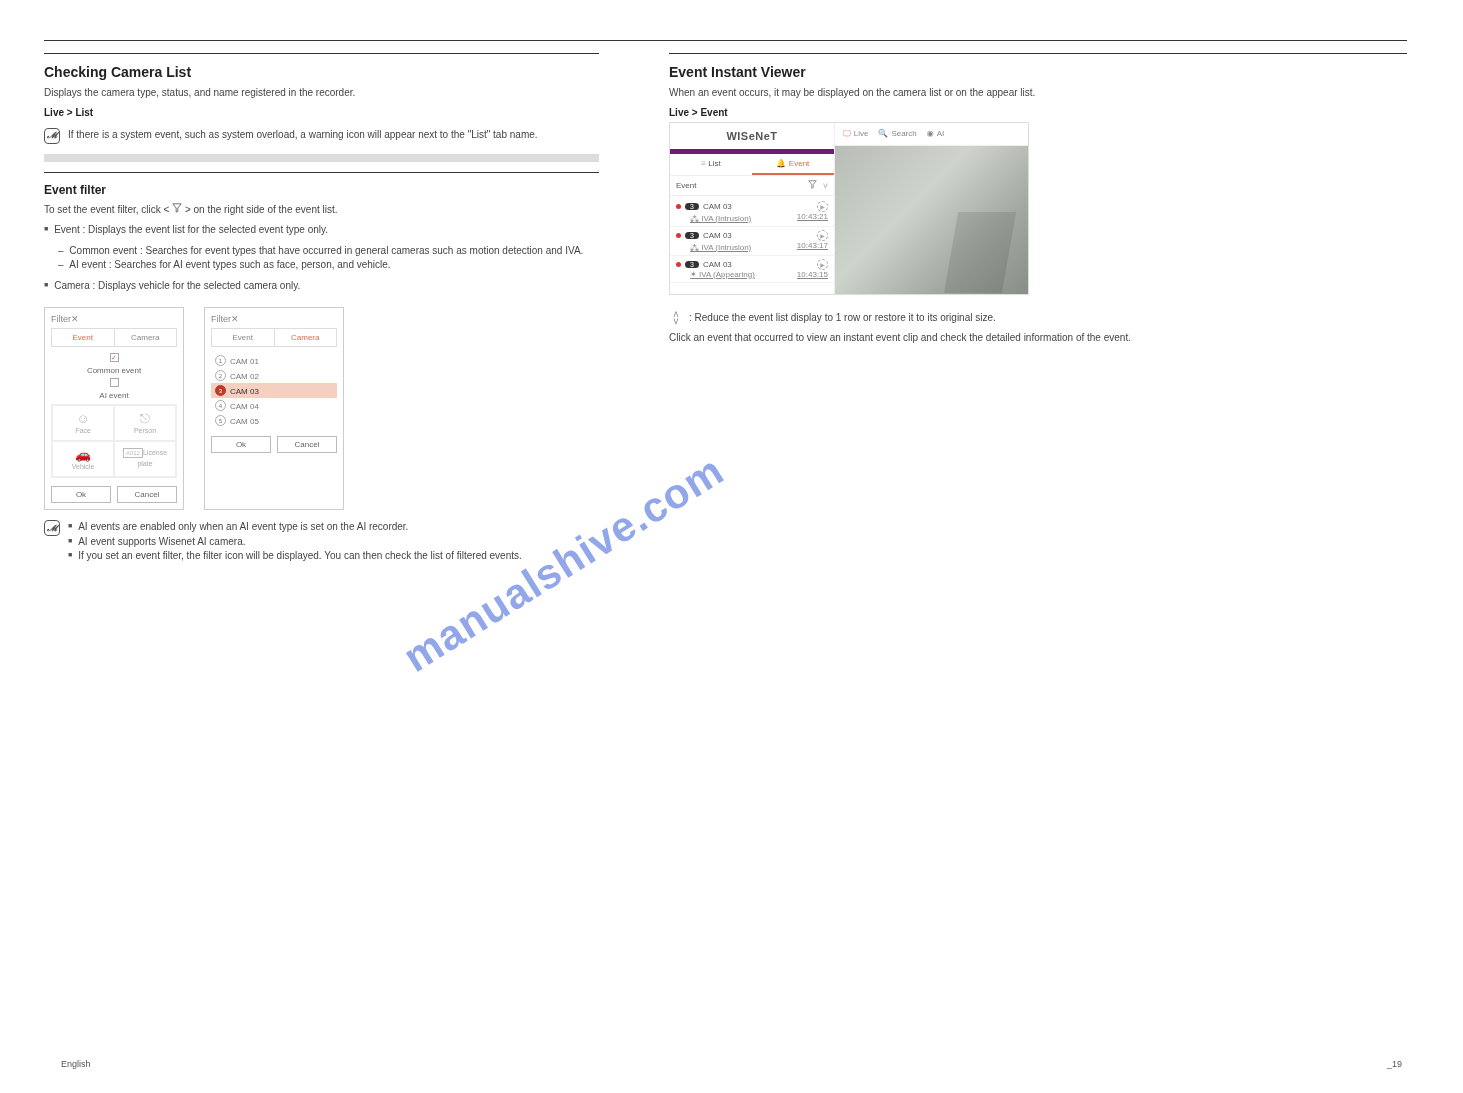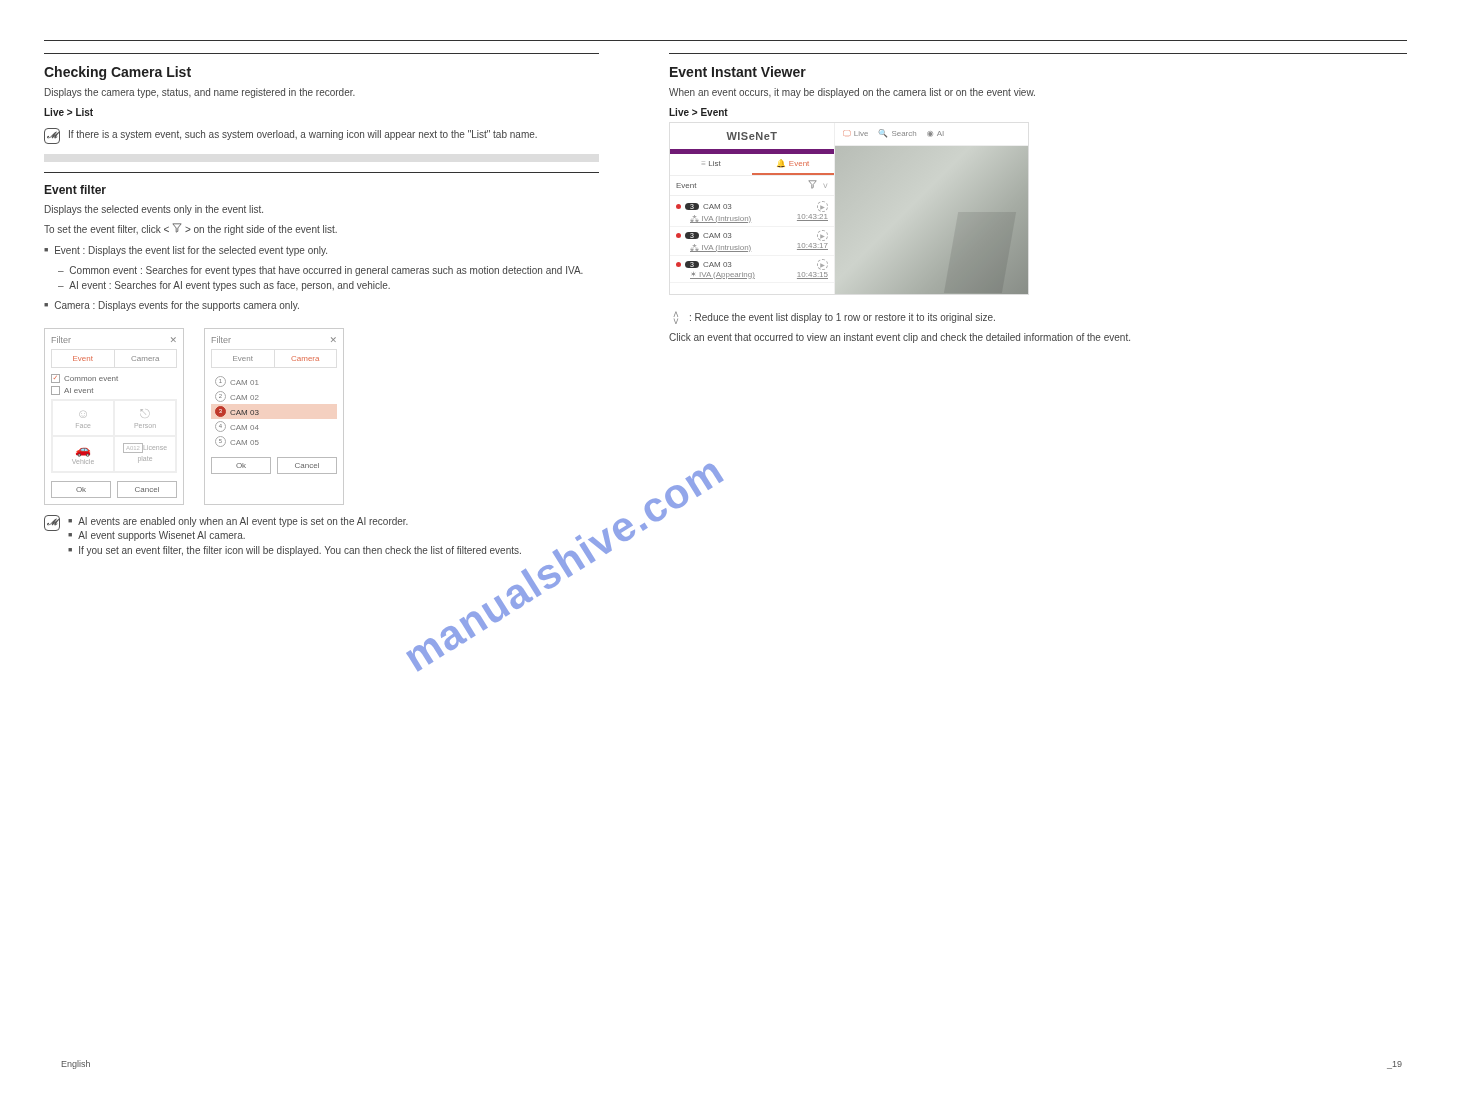--- a/index.html
+++ b/index.html
@@ -40,26 +40,26 @@
   ul.bullets { list-style: none; padding-left: 0; }
   ul.bullets li::before { content: "■ "; font-size: 7px; color: #555; vertical-align: 2px; margin-right: 4px; }
   ul.dashes { list-style: none; padding-left: 14px; }
   ul.dashes li::before { content: "– "; color: #555; margin-right: 3px; }
 
   .filter-panels { display: flex; gap: 20px; margin: 14px 0 8px; }
   .filter-panel {
     width: 140px; border: 1px solid #ccc; background: #fff; padding: 6px;
     font-size: 8px; color: #666;
   }
-  .filter-panel .fp-head { display: flex; justify-content: space-between; margin-bottom: 4px; font-size: 9px; color: #888;}
+  .filter-panel .fp-head { display: flex; justify-content: flex-start; margin-bottom: 4px; font-size: 9px; color: #888;}
   .fp-tabs { display: flex; border: 1px solid #ddd; margin-bottom: 6px; }
   .fp-tab { flex: 1; text-align: center; padding: 4px 0; color: #888; border-right: 1px solid #ddd;}
   .fp-tab:last-child { border-right: none; }
   .fp-tab.active { color: #e06a4a; }
-  .fp-check-row { display: flex; gap: 4px; align-items: center; margin: 3px 0; }
+  .fp-check-row { display: flex; gap: 4px; align-items: center; margin: 3px 0; flex-direction: column; }
   .fp-check { width: 9px; height: 9px; border: 1px solid #aaa; display: inline-flex; align-items: center; justify-content: center; font-size: 7px; color: #e06a4a;}
   .fp-icons { display: flex; flex-wrap: wrap; gap: 0; border: 1px solid #eee; margin-top: 4px; }
   .fp-icon-cell { width: 50%; border: 0.5px solid #eee; padding: 6px 0; text-align: center; color: #aaa; font-size: 7px; }
   .fp-icon-cell .ic { font-size: 13px; color: #bbb; display: block; margin-bottom: 2px; line-height: 1;}
   .fp-btns { display: flex; gap: 6px; margin-top: 8px; align-items: flex-end; }
   .fp-btn { flex: 1; border: 1px solid #bbb; text-align: center; padding: 3px 0; font-size: 8px; color: #666;}
   .fp-cam-list { list-style: none; }
   .fp-cam-list li { padding: 2px 4px; font-size: 8px; color: #777; display: flex; gap: 4px; align-items: flex-end;}
   .fp-cam-list li.active { background: #f4d0c0; color: #333; }
   .fp-cam-num { width: 11px; height: 11px; border-radius: 50%; border: 1px solid #aaa; font-size: 6px; display: inline-flex; align-items: center; justify-content: center; }
@@ -127,40 +127,39 @@
 
       <div class="note-row">
         <span class="note-icon">𝓜</span>
         <div class="body-text" style="margin:0">If there is a system event, such as system overload, a warning icon will appear next to the "List" tab name.</div>
       </div>
 
       <div class="subtle-bar"></div>
 
       <div class="section-rule"></div>
       <div class="h2">Event filter</div>
-      <div class="body-text">Displays the selected events only in the event list.</div>
       <div class="body-text">
         <span>To set the event filter, click &lt;</span>
         <span style="display:inline-block;vertical-align:middle;">
           <svg width="10" height="10" viewBox="0 0 12 12">
               <path d="M1 1 h10 l-4 5 v4 l-2 1 v-5 z" fill="none" stroke="#555" stroke-width="1"></path>
             </svg>
         </span>
         <span>&gt; on the right side of the event list.</span>
       </div>
 
       <ul class="bullets body-text">
         <li>Event : Displays the event list for the selected event type only.</li>
       </ul>
       <ul class="dashes body-text">
         <li>Common event : Searches for event types that have occurred in general cameras such as motion detection and IVA.</li>
         <li>AI event : Searches for AI event types such as face, person, and vehicle.</li>
       </ul>
       <ul class="bullets body-text">
-        <li>Camera : Displays events for the supports camera only.</li>
+        <li>Camera : Displays vehicle for the selected camera only.</li>
       </ul>
 
       <div class="filter-panels">
         <div class="filter-panel">
           <div class="fp-head">
             <span>Filter</span>
             <span>✕</span>
           </div>
           <div class="fp-tabs">
             <div class="fp-tab active">Event</div>
@@ -232,21 +231,21 @@
             <li>AI event supports Wisenet AI camera.</li>
             <li>If you set an event filter, the filter icon will be displayed. You can then check the list of filtered events.</li>
           </ul>
         </div>
       </div>
     </div>
 
     <div class="col-right">
       <div class="section-rule"></div>
       <div class="h1">Event Instant Viewer</div>
-      <div class="body-text">When an event occurs, it may be displayed on the camera list or on the event view.</div>
+      <div class="body-text">When an event occurs, it may be displayed on the camera list or on the appear list.</div>
       <div class="nav-text">Live &gt; Event</div>
 
       <div class="ui-shot">
         <div class="ui-top">
           <div class="ui-sidebar">
             <div class="ui-brand">WISeNeT</div>
             <div class="ui-tabs">
               <div><span style="color:#aaa">≡ </span><span>List</span></div>
               <div class="act"><span>🔔 </span><span>Event</span></div>
             </div>

